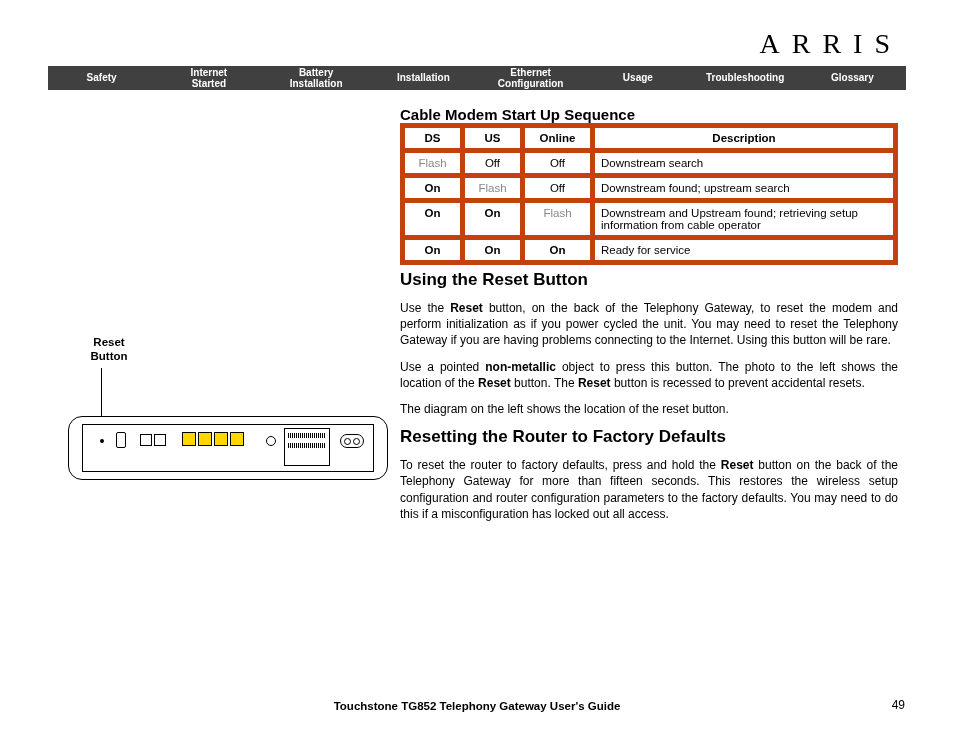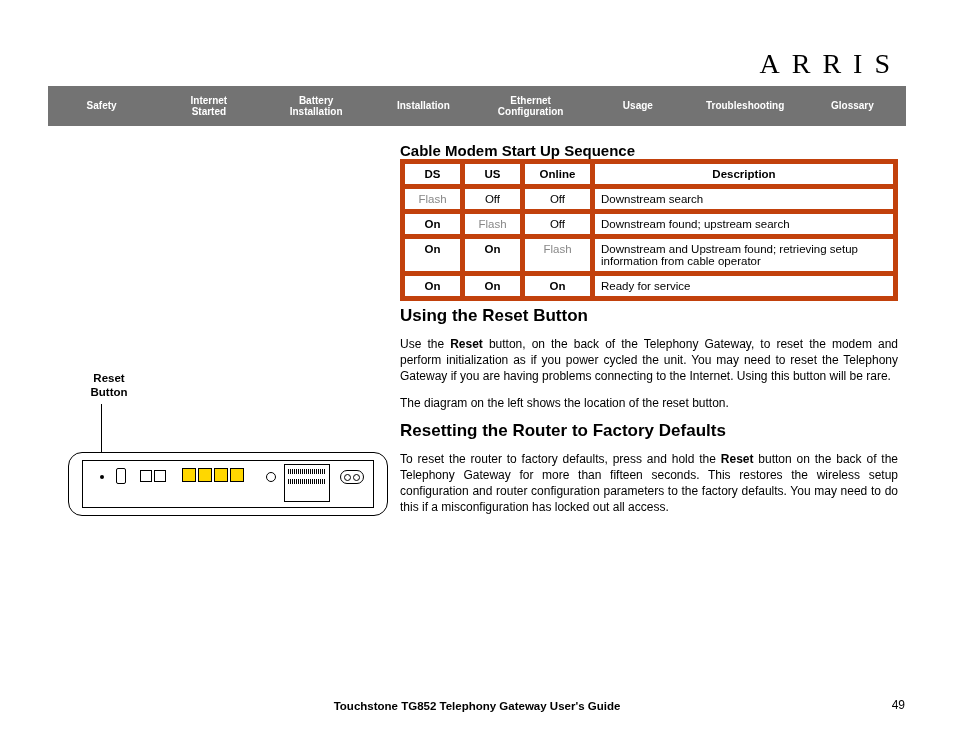--- a/index.html
+++ b/index.html
@@ -7,39 +7,39 @@
     font-family: Verdana, Geneva, sans-serif;
     font-size: 12px;
     color: #000;
     background: #fff;
     width: 954px;
     height: 738px;
     position: relative;
     overflow: hidden;
   }
   .page {
-    padding: 48px 48px 0 48px;
+    padding: 28px 48px 0 48px;
   }
   .brand {
     text-align: right;
     font-family: "Times New Roman", serif;
     font-size: 28px;
     letter-spacing: 12px;
     font-weight: 400;
     margin-bottom: 6px;
     padding-right: 4px;
   }
   .navbar {
-    background: #737373;
+    background: #404040;
     color: #fff;
     display: flex;
     align-items: center;
     font-size: 10px;
     font-weight: bold;
-    height: 40px;
+    height: 24px;
   }
   .navbar > div {
     flex: 1;
     text-align: center;
     line-height: 1.15;
     padding: 0 4px;
     cursor: pointer;
   }
   .content {
     display: flex;
@@ -256,20 +256,23 @@
               <td class="c on">On</td>
               <td>Ready for service</td>
             </tr>
           </tbody>
       </table>
 
       <h2 class="section">Using the Reset Button</h2>
       <p class="body">
         <span>Use the </span><b>Reset</b><span> button, on the back of the Telephony Gateway, to reset the modem and perform initialization as if you power cycled the unit. You may need to reset the Telephony Gateway if you are having problems connecting to the Internet. Using this button will be rare.</span>
       </p>
+      <p class="body">
+        <span>Use a pointed </span><b>non-metallic</b><span> object to press this button. The photo to the left shows the location of the </span><b>Reset</b><span> button. The </span><b>Reset</b><span> button is recessed to prevent accidental resets.</span>
+      </p>
       <p class="body">The diagram on the left shows the location of the reset button.</p>
 
       <h2 class="section">Resetting the Router to Factory Defaults</h2>
       <p class="body">
         <span>To reset the router to factory defaults, press and hold the </span><b>Reset</b><span> button on the back of the Telephony Gateway for more than fifteen seconds. This restores the wireless setup configuration and router configuration parameters to the factory defaults. You may need to do this if a misconfiguration has locked out all access.</span>
       </p>
     </div>
   </div>
 </div>
 

